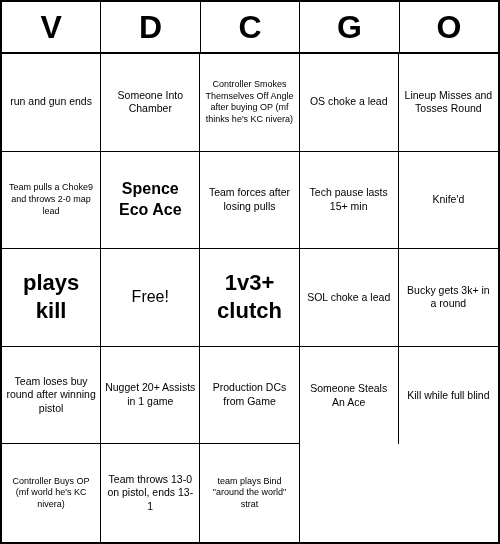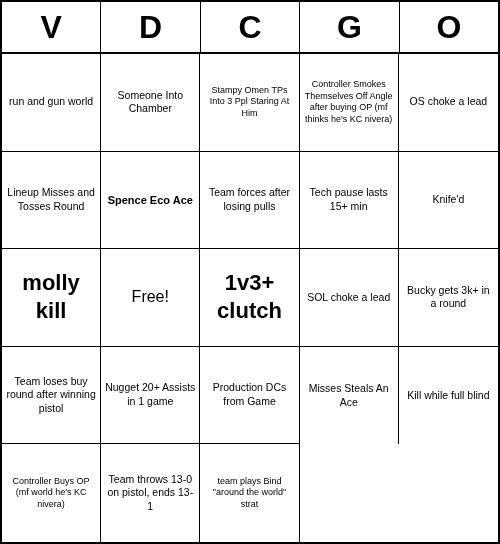--- a/index.html
+++ b/index.html
@@ -51,21 +51,21 @@
       line-height: 1.3;
       overflow: hidden;
     }
     .cell:nth-child(5n) { border-right: none; }
     .cell:nth-last-child(-n+5) { border-bottom: none; }
     .cell.large-text {
       font-size: 22px;
       font-weight: bold;
     }
     .cell.medium-text {
-      font-size: 11px;
+      font-size: 16px;
       font-weight: bold;
     }
     .cell.free {
       font-size: 16px;
       font-weight: normal;
     }
     .cell.small-text {
       font-size: 9px;
     }
   </style>
@@ -75,41 +75,41 @@
 <div class="bingo-card">
   <div class="header-row">
     <div class="header-cell">V</div>
     <div class="header-cell">D</div>
     <div class="header-cell">C</div>
     <div class="header-cell">G</div>
     <div class="header-cell">O</div>
   </div>
   <div class="grid">
 
-    <div class="cell">run and gun world</div>
+    <div class="cell">run and gun ends</div>
     <div class="cell">Someone Into Chamber</div>
-    <div class="cell small-text">Stampy Omen TPs Into 3 Ppl Staring At Him</div>
     <div class="cell small-text">Controller Smokes Themselves Off Angle after buying OP (mf thinks he's KC nivera)</div>
     <div class="cell">OS choke a lead</div>
 
     <div class="cell">Lineup Misses and Tosses Round</div>
+    <div class="cell small-text">Team pulls a Choke9 and throws 2-0 map lead</div>
     <div class="cell medium-text">Spence Eco Ace</div>
     <div class="cell">Team forces after losing pulls</div>
     <div class="cell">Tech pause lasts 15+ min</div>
 
     <div class="cell">Knife'd</div>
-    <div class="cell large-text">molly kill</div>
+    <div class="cell large-text">plays kill</div>
     <div class="cell free">Free!</div>
     <div class="cell large-text">1v3+ clutch</div>
 
     <div class="cell">SOL choke a lead</div>
     <div class="cell">Bucky gets 3k+ in a round</div>
     <div class="cell">Team loses buy round after winning pistol</div>
     <div class="cell">Nugget 20+ Assists in 1 game</div>
     <div class="cell">Production DCs from Game</div>
 
-    <div class="cell">Misses Steals An Ace</div>
+    <div class="cell">Someone Steals An Ace</div>
     <div class="cell">Kill while full blind</div>
     <div class="cell small-text">Controller Buys OP (mf world he's KC nivera)</div>
     <div class="cell">Team throws 13-0 on pistol, ends 13-1</div>
     <div class="cell small-text">team plays Bind "around the world" strat</div>
   </div>
 </div>
 
 </body></html>

